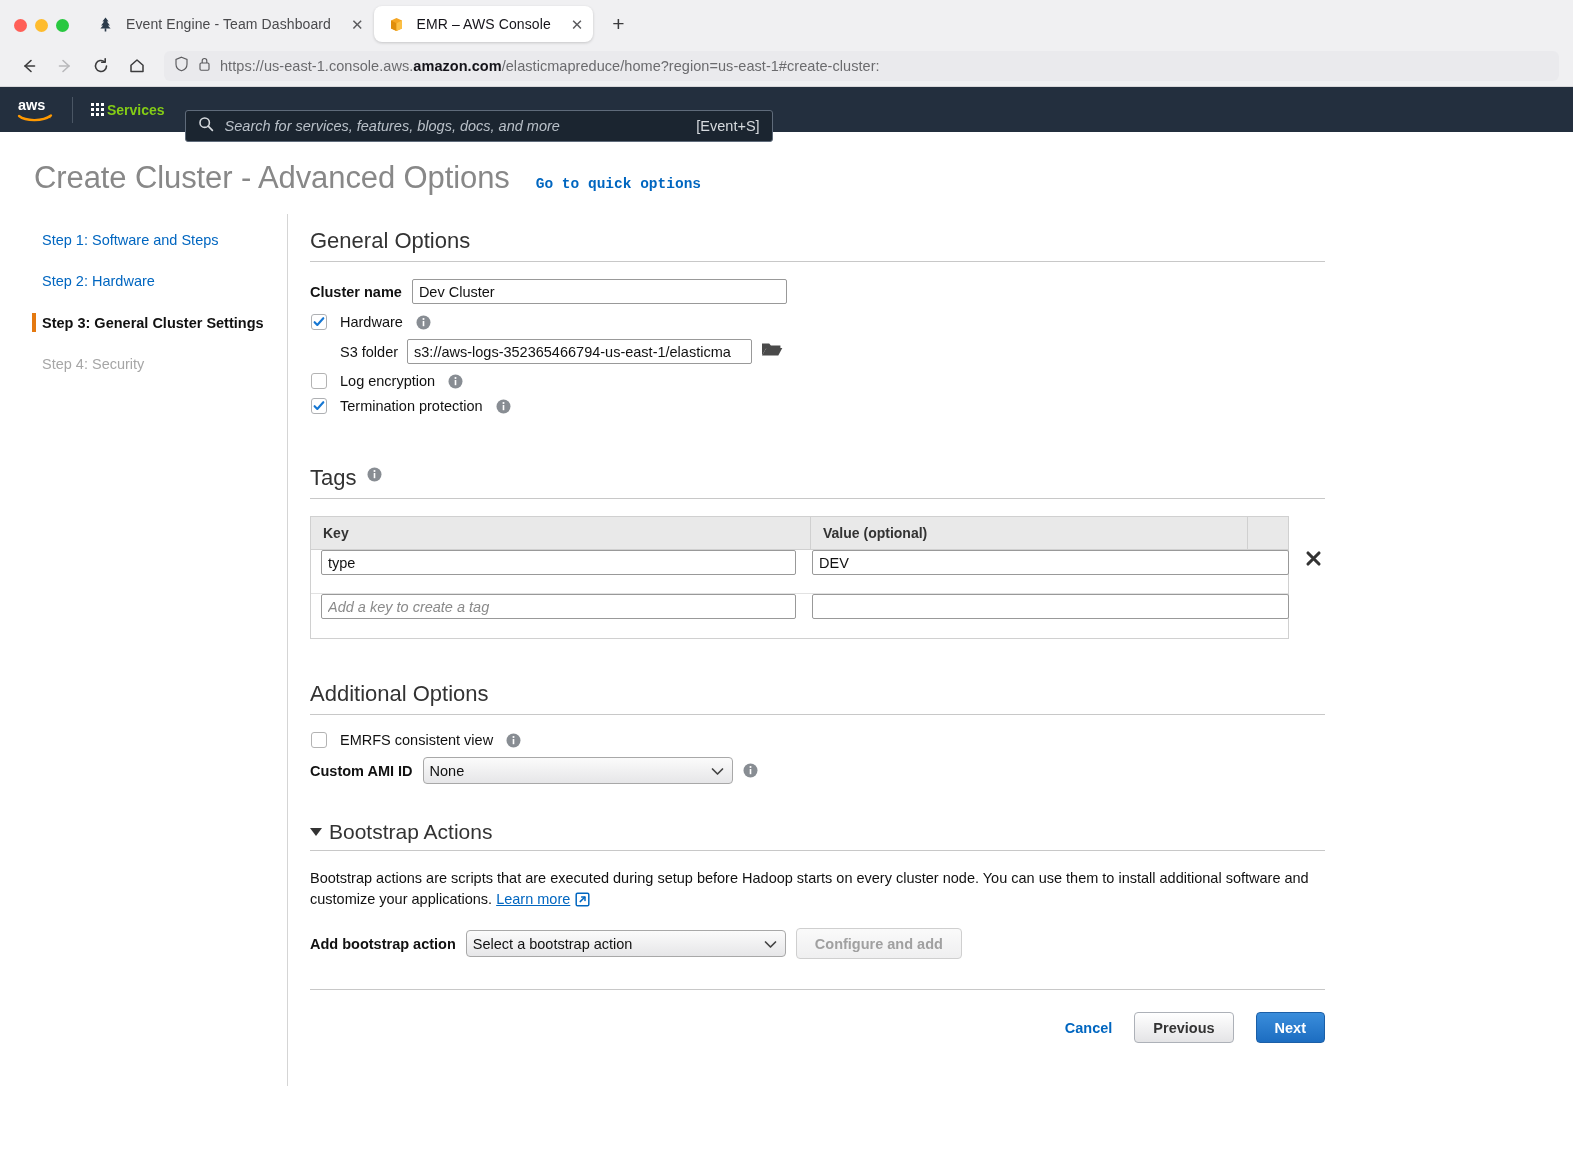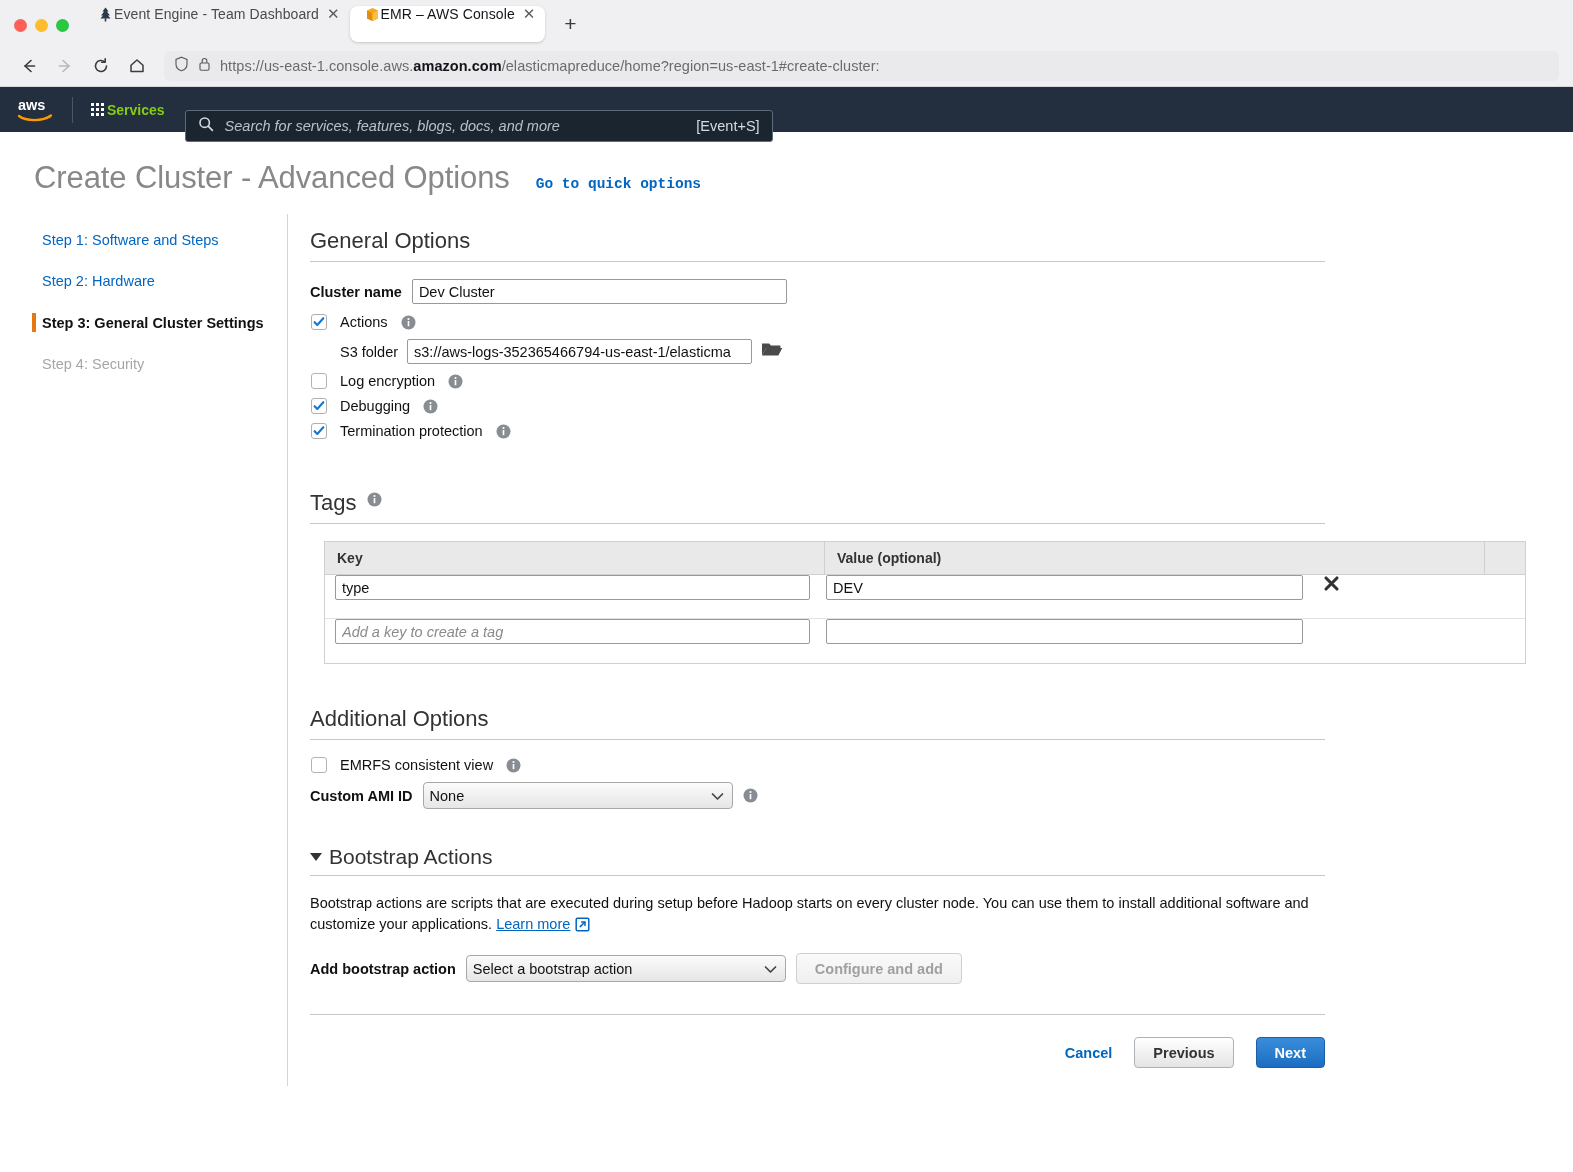--- a/index.html
+++ b/index.html
@@ -31,27 +31,28 @@
     gap: 8px;
     padding: 0 14px 14px 6px;
   }
   .tl { width: 13px; height: 13px; border-radius: 50%; display: block; }
   .tl-red { background: #ff5f57; }
   .tl-yellow { background: #febc2e; }
   .tl-green { background: #28c840; }
 
   .tab {
     display: flex;
+    align-items: center;
     height: 36px;
     padding: 0 10px 0 14px;
     margin-bottom: 4px;
     border-radius: 8px;
     font-size: 14px;
     color: #3b3b3d;
-    gap: 0;
+    gap: 12px;
     white-space: nowrap;
   }
   .tab.inactive { background: transparent; color: #4a4a4d; }
   .tab.active {
     background: #ffffff;
     box-shadow: 0 1px 3px rgba(0,0,0,0.18);
     color: #15141a;
   }
   .tab-title { font-size: 14px; letter-spacing: 0.1px; }
   .tab-close {
@@ -278,25 +279,24 @@
 
   .s3-row {
     display: flex;
     align-items: center;
     gap: 9px;
     margin: 0 0 9px 30px;
   }
 
   
   .tags-table {
-    width: 1202px;
+    width: 979px;
     border: 1px solid #d0d0d0;
     border-collapse: collapse;
     margin-top: 8px;
-    margin-left: 14px;
   }
   .tags-head {
     display: flex;
     background: #e9e9e9;
     border-bottom: 1px solid #d0d0d0;
     height: 33px;
     align-items: center;
   }
   .th {
     font-size: 14px;
@@ -555,21 +555,21 @@
           <span class="lbl-bold">Cluster name</span>
           <input id="cluster-name" class="txt" type="text" value="Dev Cluster" style="">
         </div>
 
         <div class="check-row">
           <span class="cb checked">
             <svg width="12" height="12" viewBox="0 0 12 12">
                 <path d="M1.6 6.2 L4.3 9 L10.3 2.2" fill="none" stroke="#1677d3" stroke-width="2.1" stroke-linecap="round" stroke-linejoin="round"></path>
               </svg>
           </span>
-          <span class="check-label">Actions</span>
+          <span class="check-label">Hardware</span>
           <span class="info">
             <svg width="15" height="15" viewBox="0 0 15 15">
                 <circle cx="7.5" cy="7.5" r="7" fill="#888d93"></circle>
                 <rect x="6.7" y="6" width="1.6" height="5.2" fill="#ffffff"></rect>
                 <circle cx="7.5" cy="4" r="1.05" fill="#ffffff"></circle>
               </svg>
           </span>
         </div>
 
         <div class="s3-row">
@@ -588,35 +588,20 @@
           <span class="check-label">Log encryption</span>
           <span class="info">
             <svg width="15" height="15" viewBox="0 0 15 15">
                 <circle cx="7.5" cy="7.5" r="7" fill="#888d93"></circle>
                 <rect x="6.7" y="6" width="1.6" height="5.2" fill="#ffffff"></rect>
                 <circle cx="7.5" cy="4" r="1.05" fill="#ffffff"></circle>
               </svg>
           </span>
         </div>
 
-        <div class="check-row">
-          <span class="cb checked">
-            <svg width="12" height="12" viewBox="0 0 12 12">
-                <path d="M1.6 6.2 L4.3 9 L10.3 2.2" fill="none" stroke="#1677d3" stroke-width="2.1" stroke-linecap="round" stroke-linejoin="round"></path>
-              </svg>
-          </span>
-          <span class="check-label">Debugging</span>
-          <span class="info">
-            <svg width="15" height="15" viewBox="0 0 15 15">
-                <circle cx="7.5" cy="7.5" r="7" fill="#888d93"></circle>
-                <rect x="6.7" y="6" width="1.6" height="5.2" fill="#ffffff"></rect>
-                <circle cx="7.5" cy="4" r="1.05" fill="#ffffff"></circle>
-              </svg>
-          </span>
-        </div>
 
         <div class="check-row">
           <span class="cb checked">
             <svg width="12" height="12" viewBox="0 0 12 12">
                 <path d="M1.6 6.2 L4.3 9 L10.3 2.2" fill="none" stroke="#1677d3" stroke-width="2.1" stroke-linecap="round" stroke-linejoin="round"></path>
               </svg>
           </span>
           <span class="check-label">Termination protection</span>
           <span class="info">
             <svg width="15" height="15" viewBox="0 0 15 15">

